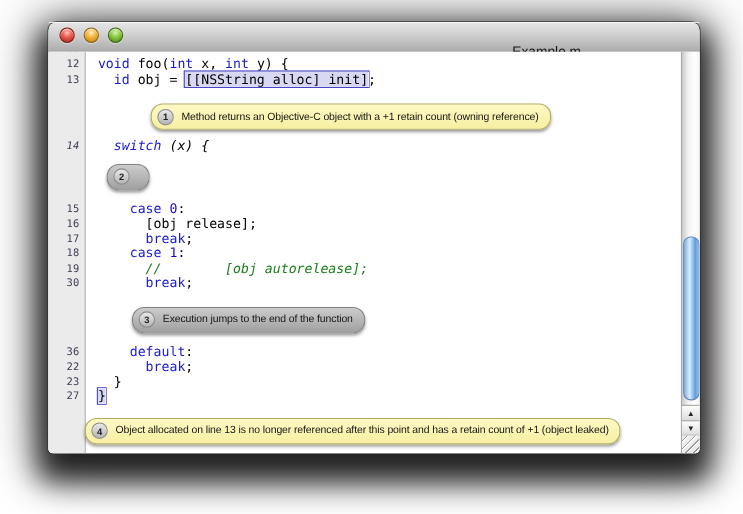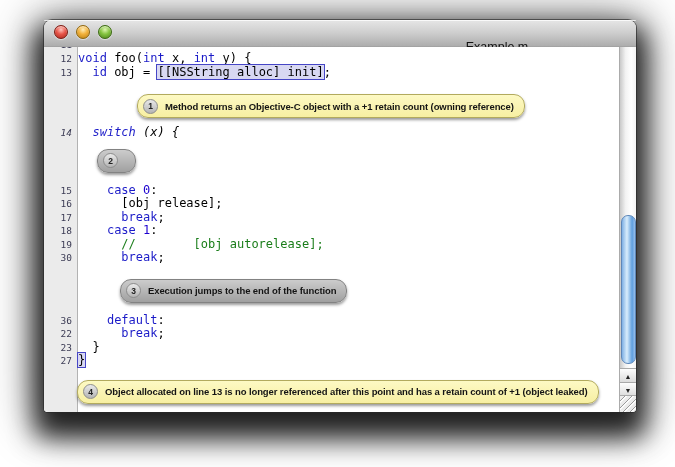--- a/index.html
+++ b/index.html
@@ -27,38 +27,38 @@
   .editor{position:absolute;left:0;top:27px;right:0;bottom:0;background:#fff;
     border-radius:0 0 4px 4px;overflow:hidden;}
   .gutter-bg{position:absolute;left:0;top:0;bottom:0;width:33px;background:#ebebeb;
     border-right:1px solid #b2b2b2;}
   .rows{position:absolute;left:0;top:0;right:16px;bottom:0;}
   .row{display:flex;line-height:13.5px;height:13.5px;}
   .row.partial{height:5px;overflow:hidden;}
   .row.partial .inner{display:flex;margin-top:-9px;line-height:13.5px;}
   .lineno{width:28px;padding-right:6px;text-align:right;flex:0 0 auto;
     font-family:"DejaVu Sans Mono",monospace;font-size:9.5px;color:#3c3c55;}
-  .codeline{padding-left:0;white-space:pre;flex:0 0 auto;
+  .codeline{padding-left:11px;white-space:pre;flex:0 0 auto;
     font-family:"DejaVu Sans Mono",monospace;font-size:12px;color:#000;}
   .codeline .k{color:var(--kw);}
   .codeline .n{color:var(--num);}
-  .codeline .c{color:var(--cm);}
+  .codeline .c{color:var(--cm);font-style:italic;}
   .codeline .hl{background:var(--hlbg);box-shadow:0 0 0 1px var(--hlbd);text-align:right;}
 
   
   .brow{display:flex;}
   .bubble{display:inline-flex;align-items:center;height:22px;padding:0 10px 0 5px;
     border-radius:11px;box-shadow:0 2px 3px rgba(0,0,0,.4);}
   .bubble.yellow{background:linear-gradient(var(--yb1),var(--yb2));border:1px solid var(--ybd);}
   .bubble.gray{background:linear-gradient(#cccccc,#a0a0a0);border:1px solid #828282;}
   .badge{width:13px;height:13px;margin-right:7px;border-radius:50%;flex:0 0 auto;
     background:linear-gradient(#e9e9e9,#b4b4b4);border:1px solid #8d8d8d;
     display:flex;align-items:center;justify-content:center;
     font-size:8.5px;font-weight:bold;color:#222;}
-  .btext{font-size:9.5px;font-weight:bold;color:#141414;white-space:pre;letter-spacing:-.1px;}
+  .btext{font-size:9.5px;font-weight:normal;color:#141414;white-space:pre;letter-spacing:-.1px;}
 
   
   .vscroll{position:absolute;top:0;right:0;bottom:0;width:16px;
     border-left:1px solid #ababab;
     background:linear-gradient(to right,#c9c9c9,#f2f2f2 35%,#ffffff 70%,#f4f4f4);}
   .vthumb{position:absolute;left:1px;top:168px;width:13px;height:147px;border-radius:7px;
     border:1px solid #5f87b8;
     background:linear-gradient(to right,#7fb0e4 0%,#d9edfc 38%,#5f9ede 78%,#96bfec 100%);}
   .sbtn{position:absolute;left:0;width:16px;height:14px;
     background:linear-gradient(#fdfdfd,#d9d9d9);border-top:1px solid #a8a8a8;

